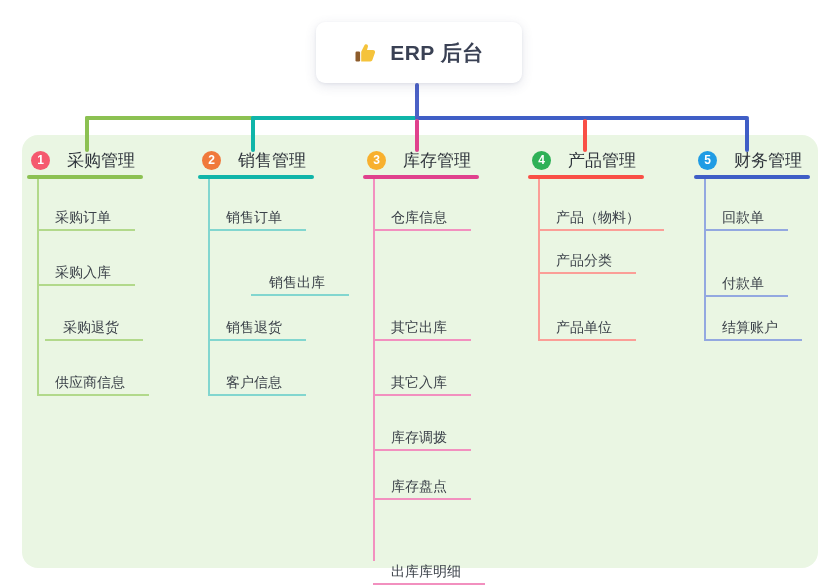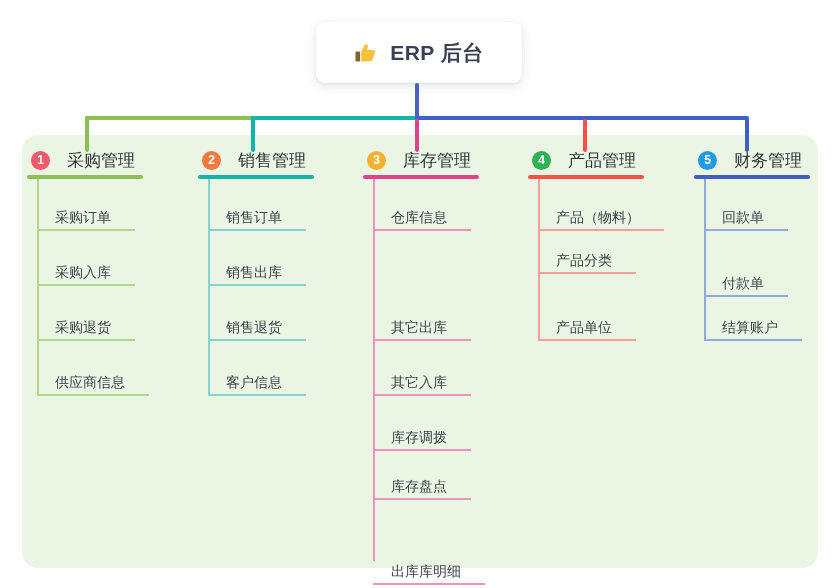--- a/index.html
+++ b/index.html
@@ -73,33 +73,33 @@
 
 <div class="branch" style="left: 27px; --main: #8cc152; --light: #b2d98b; --badge: #f5596e;">
   <div class="label-row">
     <span class="badge" style="background: rgb(245, 89, 110);">1</span>
     <span class="branch-label">采购管理</span>
   </div>
   <div class="label-underline"></div>
   <div class="child-vline" style="height:217px;"></div>
   <div class="child" style="top:58px;">采购订单</div>
   <div class="child" style="top:113px;">采购入库</div>
-  <div class="child" style="top:168px;">采购退货</div>
+  <div class="child" style="top:168px;margin-left:8px;">采购退货</div>
   <div class="child" style="top:223px;">供应商信息</div>
 </div>
 
 <div class="branch" style="left: 198px; --main: #10b5a9; --light: #82d6cf; --badge: #f0793b;">
   <div class="label-row">
     <span class="badge" style="background: rgb(240, 121, 59);">2</span>
     <span class="branch-label">销售管理</span>
   </div>
   <div class="label-underline"></div>
   <div class="child-vline" style="height:217px;"></div>
   <div class="child" style="top:58px;">销售订单</div>
-  <div class="child" style="top:113px;">销售出库</div>
+  <div class="child" style="top:123px;margin-left:43px;">销售出库</div>
   <div class="child" style="top:168px;">销售退货</div>
   <div class="child" style="top:223px;">客户信息</div>
 </div>
 
 <div class="branch" style="left: 363px; --main: #e0418d; --light: #f290bf; --badge: #f8b02e;">
   <div class="label-row">
     <span class="badge" style="background: rgb(248, 176, 46);">3</span>
     <span class="branch-label">库存管理</span>
   </div>
   <div class="label-underline"></div>

